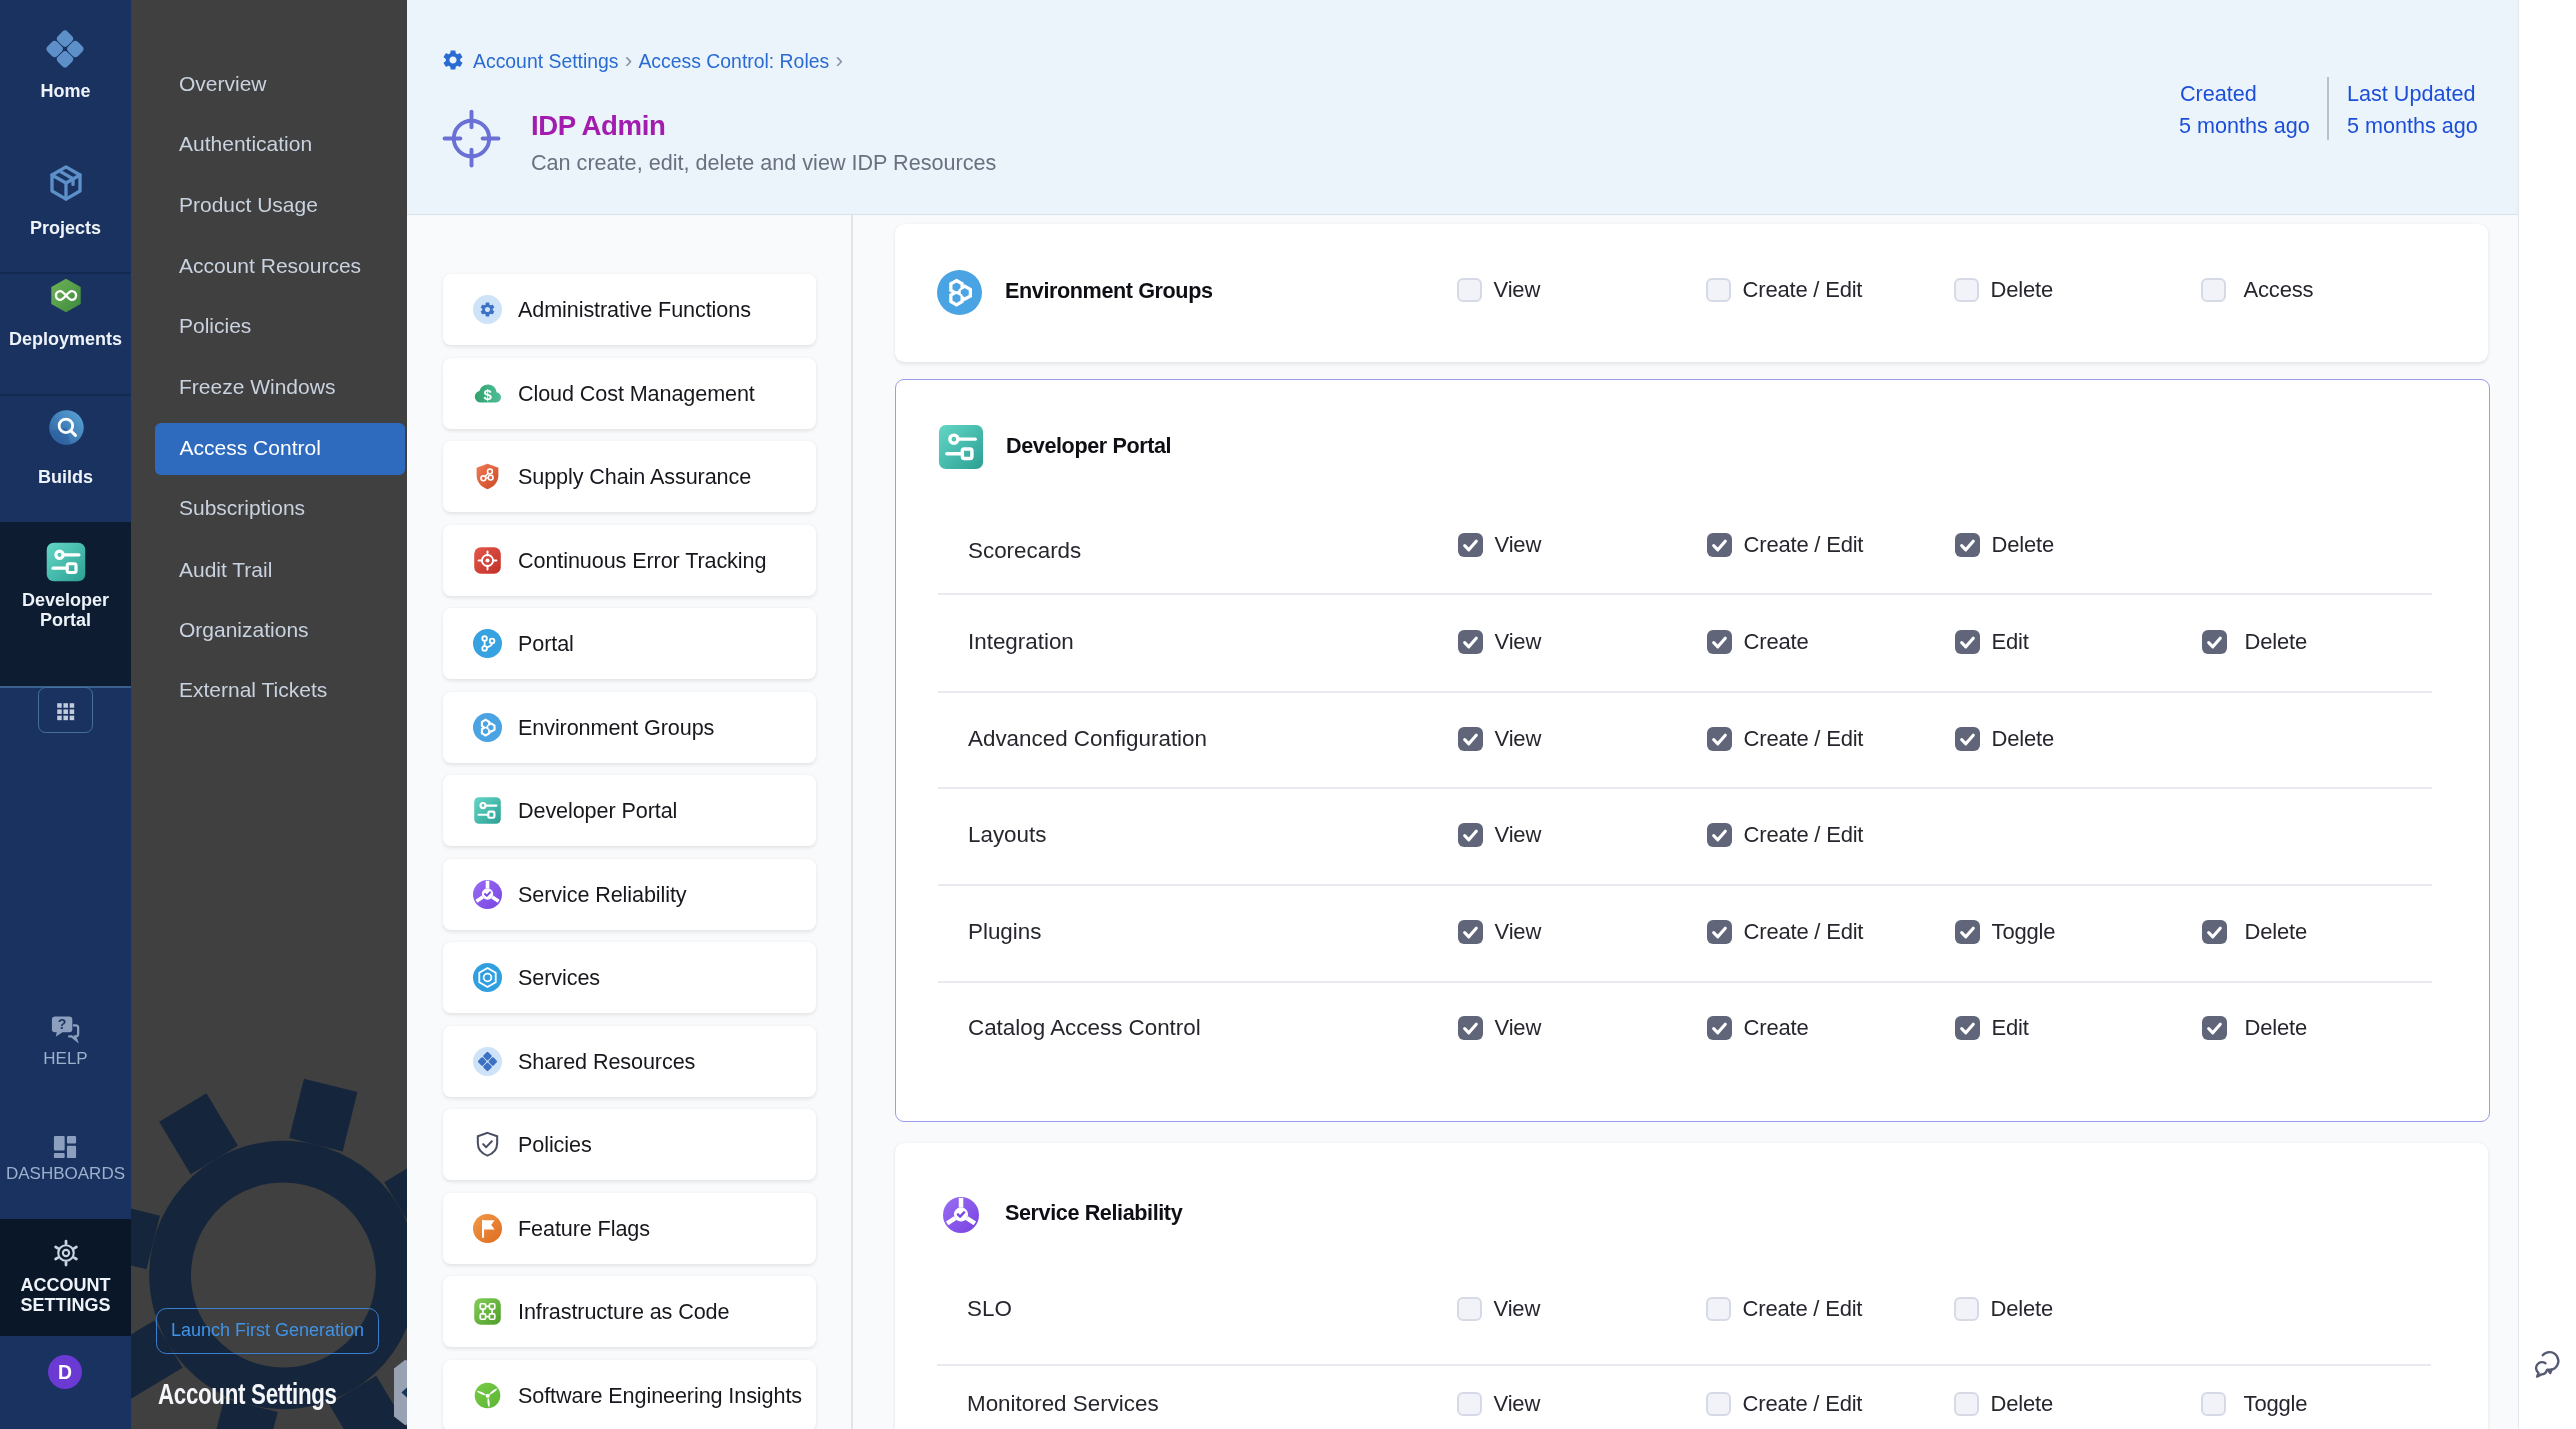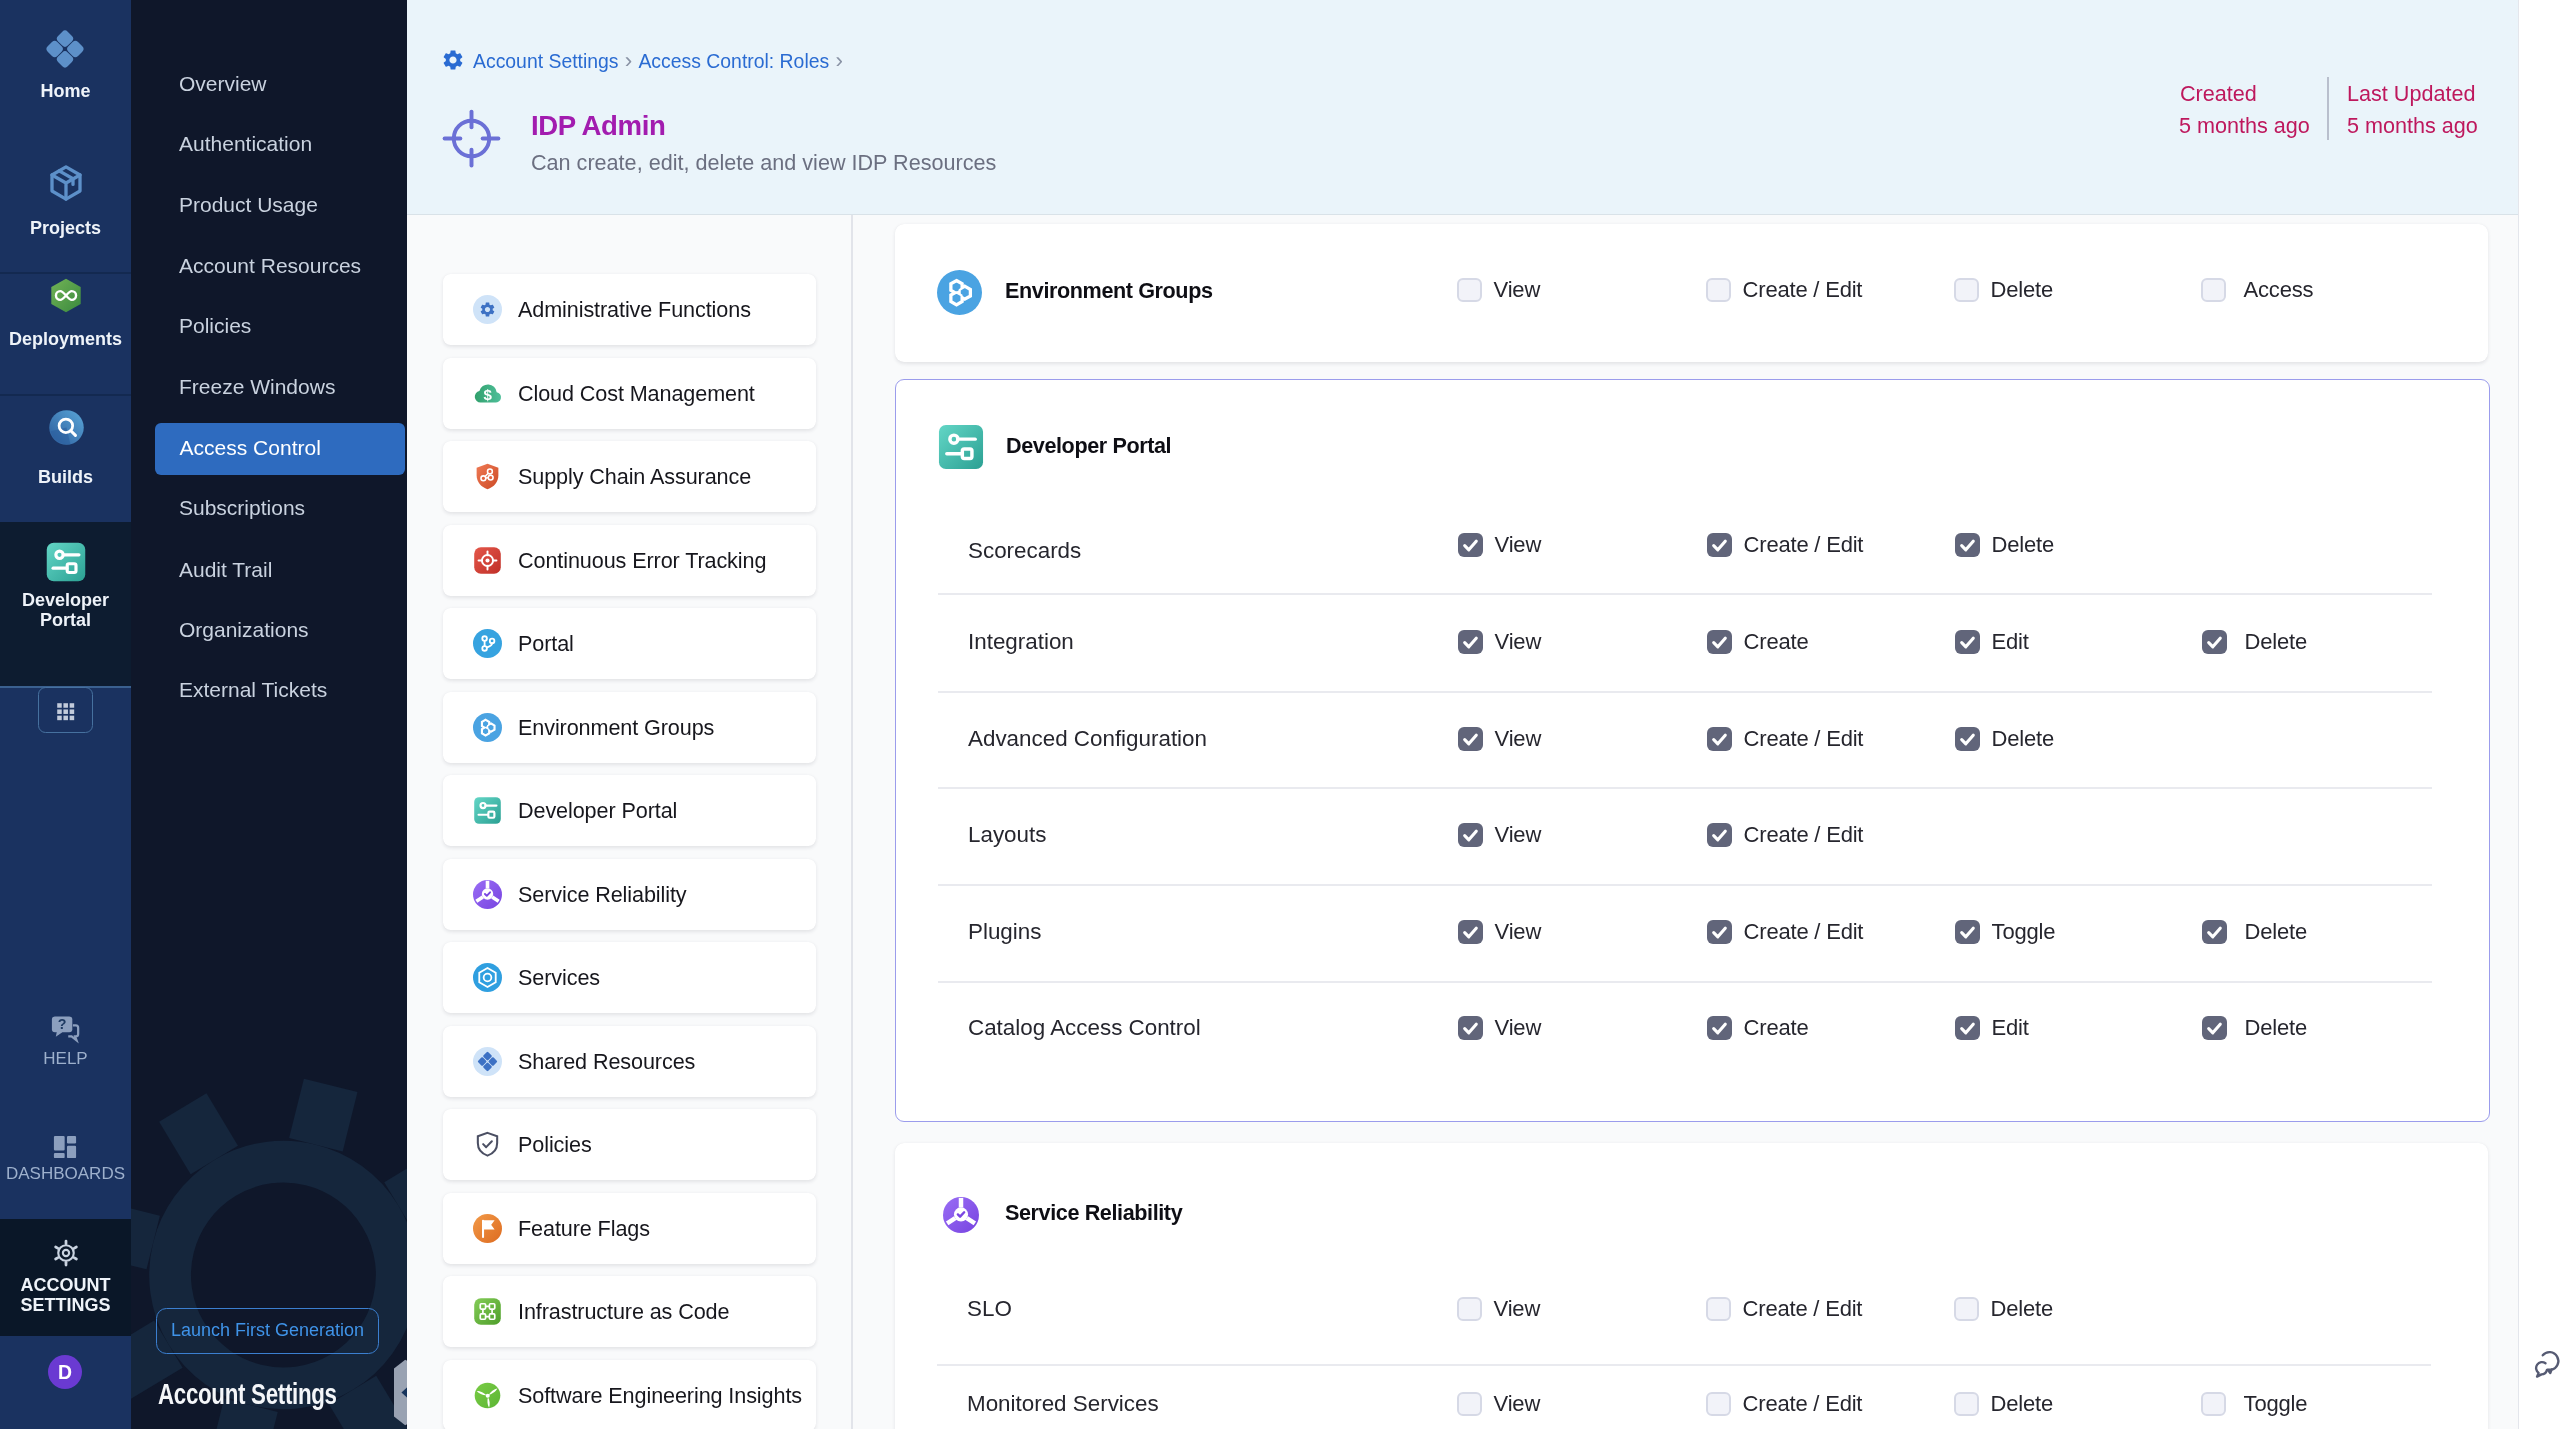--- a/index.html
+++ b/index.html
@@ -5,34 +5,34 @@
 body{width:2576px;height:1430px;overflow:hidden;font-family:"Liberation Sans",sans-serif;background:#fff;}
 #page{position:absolute;left:0;top:0;width:2576px;height:1430px;overflow:hidden;}
 .abs{position:absolute;}
 
 #rail{position:absolute;left:0;top:0;width:131px;height:1430px;background:#1a3260;overflow:hidden;}
 .railblk{position:absolute;left:0;width:131px;}
 .raillbl{position:absolute;width:131px;text-align:center;color:#eef3f9;font-size:18px;font-weight:700;}
 .raillbl2{position:absolute;width:131px;text-align:center;color:#9db0cc;font-size:17px;font-weight:400;}
 .railsep{position:absolute;left:0;width:131px;height:1.5px;background:#132950;}
 
-#snav{position:absolute;left:131px;top:0;width:276px;height:1430px;background:#0f172a;overflow:hidden;}
+#snav{position:absolute;left:131px;top:0;width:276px;height:1430px;background:#404040;overflow:hidden;}
 .mitem{position:absolute;left:48px;color:#c9d2df;font-size:21px;white-space:nowrap;}
 #pill{position:absolute;left:24px;top:423px;width:250px;height:52px;background:#2e6bbf;border-radius:6px;}
 #pill span{position:absolute;left:24.6px;top:12.7px;color:#fff;font-size:21px;}
 
 #main{position:absolute;left:407px;top:0;width:2111px;height:1430px;background:#f9fafb;}
 #header{position:absolute;left:0;top:0;width:2111px;height:214px;background:#eaf4fa;border-bottom:1.5px solid #d9e2e8;}
 #vline{position:absolute;left:444px;top:215px;width:1.5px;height:1214px;background:#e2e4ea;}
 
 .bc{position:absolute;font-size:19.4px;color:#2a6bd2;white-space:nowrap;}
 .bcsep{color:#8a93a5;}
 #title{position:absolute;left:124px;top:110px;font-size:27.6px;font-weight:700;letter-spacing:-0.4px;color:#a21caf;}
 #subtitle{position:absolute;left:124px;top:150px;font-size:21.6px;color:#6b6f80;}
-.meta{position:absolute;font-size:21.6px;color:#be185d;white-space:nowrap;}
+.meta{position:absolute;font-size:21.6px;color:#1d4ed8;white-space:nowrap;}
 
 .lcard{position:absolute;left:36px;width:373px;height:71px;background:#fff;border-radius:7.5px;box-shadow:0 1.5px 3.7px rgba(40,41,61,.10),0 0 0.7px rgba(40,41,61,.06);}
 .lcard .ic{position:absolute;left:30px;top:21px;width:29px;height:29px;}
 .lcard .tx{position:absolute;left:75px;top:50%;transform:translateY(-50%);font-size:21.6px;color:#17171d;letter-spacing:-0.1px;white-space:nowrap;}
 
 .rcard{position:absolute;left:488px;width:1593px;background:#fff;border-radius:9px;box-shadow:0 1.5px 3.7px rgba(40,41,61,.10),0 0 0.7px rgba(40,41,61,.06);}
 #dpcard{border:1.5px solid #9b9cec;box-shadow:none;}
 .seticon{position:absolute;left:42px;}
 .sectitle{position:absolute;left:110px;font-size:21.6px;font-weight:700;letter-spacing:-0.4px;color:#0e0e14;white-space:nowrap;}
 .rowlbl{position:absolute;left:72px;transform:translateY(-50%);font-size:22.4px;color:#26262e;white-space:nowrap;}

